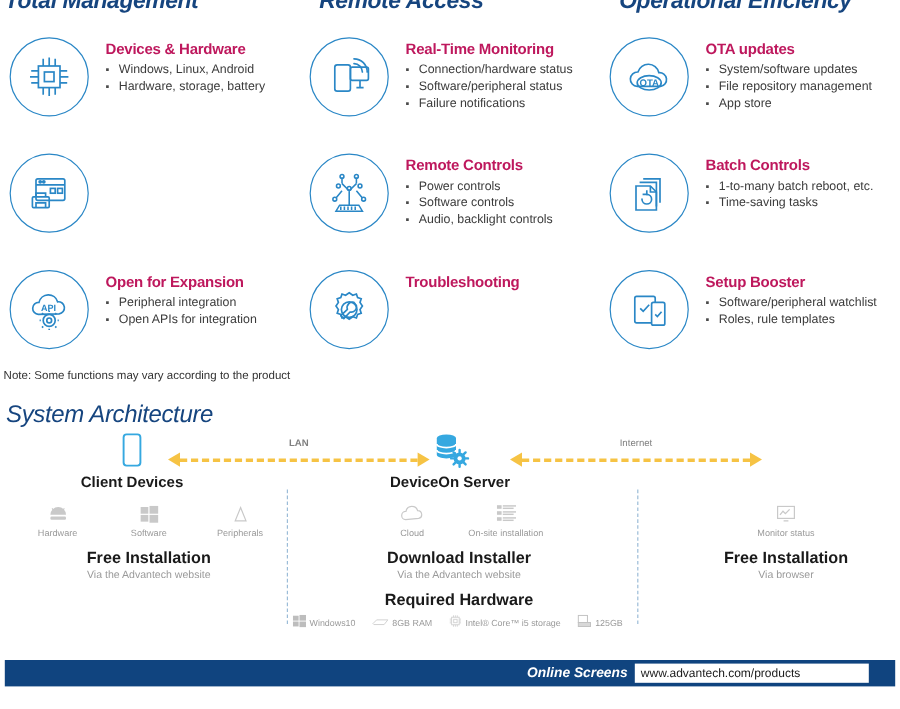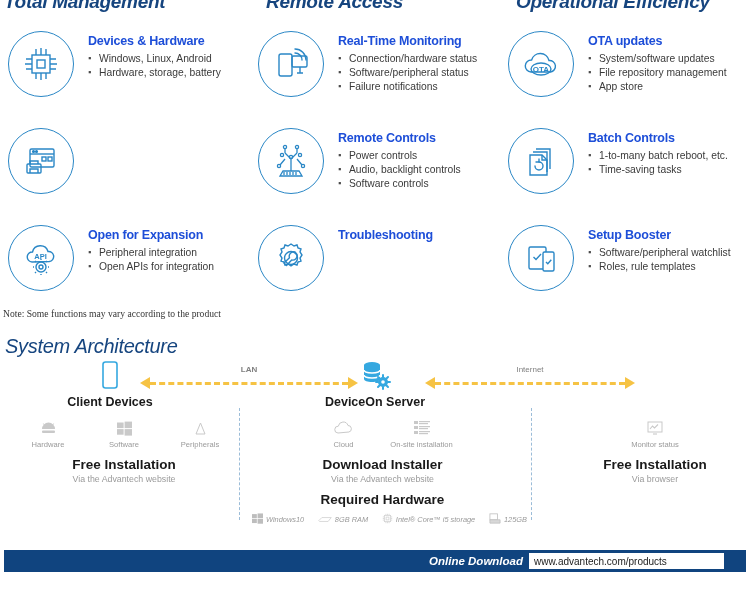--- a/index.html
+++ b/index.html
@@ -43,36 +43,36 @@
     position: absolute; left: 6px; top: 3px;
     width: 66px; height: 66px;
     border: 1.6px solid #2A87C6;
     border-radius: 50%;
     display: flex; align-items: center; justify-content: center;
   }
   .circle svg { display: block; }
 
   .ftext { position: absolute; left: 86px; top: 6px; width: 168px; }
   .ftitle {
-    font-size: 12.5px; font-weight: bold; color: #1d4ed8;
+    font-size: 12.5px; font-weight: bold; color: #be185d;
     letter-spacing: -0.2px; margin-bottom: 4px; white-space: nowrap;
   }
   .fbullets { list-style: none; }
   .fbullets li {
     font-size: 10.3px; color: #3a3a3a; line-height: 14px;
     padding-left: 11px; position: relative; white-space: nowrap;
   }
   .fbullets li::before {
     content: "\25AA"; position: absolute; left: 0; top: -1px;
     color: #4a4a4a; font-size: 9px;
   }
 
   .note {
     position: absolute; top: 308px; left: 3px;
-    font-size: 9.6px; color: #333; font-family: Liberation Serif, serif;
+    font-size: 9.6px; color: #333;
   }
 
   
   .sa-title {
     position: absolute; top: 335px; left: 5px;
     font-size: 20px; font-weight: normal; font-style: italic;
     color: #16457F; letter-spacing: -0.3px;
   }
 
   .arch { position: absolute; top: 358px; left: 0; width: 750px; height: 178px; }
@@ -129,22 +129,22 @@
   .blk-client  { left: 10px;  top: 99px; width: 228px; }
   .blk-server  { left: 285px; top: 99px; width: 195px; }
   .blk-browser { left: 570px; top: 99px; width: 170px; }
 
   .req-title {
     position: absolute; left: 285px; top: 134px; width: 195px;
     text-align: center; font-size: 13.5px; font-weight: bold; color: #1a1a1a;
     white-space: nowrap;
   }
   .req-row {
-    position: absolute; left: 252px; top: 152px; width: 275px;
-    display: flex; align-items: flex-end; justify-content: space-between; font-style: italic;
+    position: absolute; left: 244px; top: 152px; width: 275px;
+    display: flex; align-items: flex-end; justify-content: space-between;
   }
   .req-item { display: flex; align-items: center; gap: 3px; }
   .req-item .rlabel { font-size: 7.4px; color: #9a9a9a; white-space: nowrap; }
 
   
   .footer {
     position: absolute; left: 4px; top: 550px; width: 742px; height: 22px;
     background: #10447F;
     display: flex; align-items: center; justify-content: flex-end;
   }
@@ -257,22 +257,22 @@
               <circle cx="11" cy="14" r="1.6"></circle>
               <circle cx="29" cy="14" r="1.6"></circle>
             <path d="M12 30h16l3 5H9z"></path>
             <path d="M13 31v3M16 31v3M19 31v3M22 31v3M25 31v3"></path>
           </svg>
         </div>
         <div class="ftext">
           <div class="ftitle">Remote Controls</div>
           <ul class="fbullets">
             <li>Power controls</li>
+            <li>Software controls</li>
             <li>Audio, backlight controls</li>
-            <li>Software controls</li>
           </ul>
         </div>
       </div>
 
       <div class="fcell c2">
         <div class="circle">
           <svg width="40" height="40" viewBox="0 0 40 40" fill="none" stroke="#2A87C6" stroke-width="1.4">
             <path d="M15 8h14v20"></path>
               <path d="M12 11h14v20"></path>
             <path d="M9 14h12l5 5v15H9z"></path>
@@ -521,17 +521,17 @@
               <path d="M1 8h12v4H1z" fill="#d8d8d8" stroke="none"></path>
             <path d="M1 8h12v4H1z"></path>
           </svg>
         </span>
         <span class="rlabel">125GB</span>
       </div>
     </div>
   </div>
 
   <div class="footer">
-    <div class="dl">Online Download</div>
+    <div class="dl">Online Screens</div>
     <div class="urlbox">www.advantech.com/products</div>
   </div>
 
 </div>
 
 </body></html>

